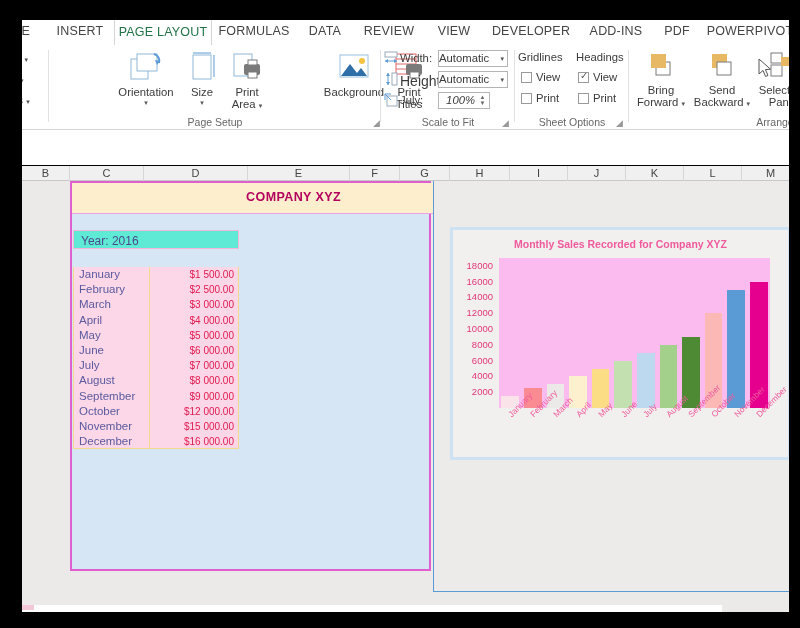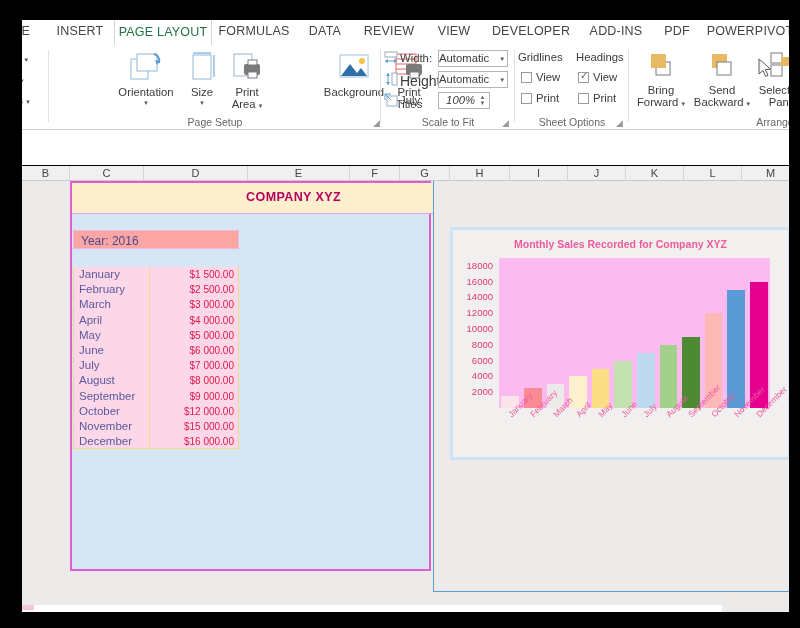--- a/index.html
+++ b/index.html
@@ -74,21 +74,21 @@
 
   
   .page1 { position:absolute; left:48px; top:0px; width:361px; height:390px;
            background:#d6e6f4; border:2px solid #e05fd0; }
   .title-cell { position:absolute; left:0; top:0; width:361px; height:31px;
                 background:#fdefce; border-bottom:1px solid #e6a6e6; }
   .title-txt { position:absolute; right:92px; top:7px; font-size:12.5px; font-weight:bold;
                color:#b3005d; letter-spacing:.4px; }
 
   .yearbox { position:absolute; left:1px; top:47px; width:166px; height:19px;
-             background:#fca5a5; border:1px solid #f0b7d8; }
+             background:#5eead4; border:1px solid #f0b7d8; }
   .yearbox span { position:absolute; left:7px; top:3px; font-size:12px; color:#4a4a8a; }
 
   .tbl { position:absolute; left:1px; top:84px; width:166px; }
   .tr { position:relative; height:15.2px; }
   .th { position:absolute; top:0; height:16px; line-height:16px; background:#c20a5b;
         color:#fff; font-weight:bold; font-size:11.5px; text-align:center;
         border:1px solid #f4d88b; }
   .th.m { left:0;  width:77px; }
   .th.s { left:77px; width:89px; }
   .td-m { position:absolute; left:0;  width:77px; height:15.2px; line-height:15.2px;

